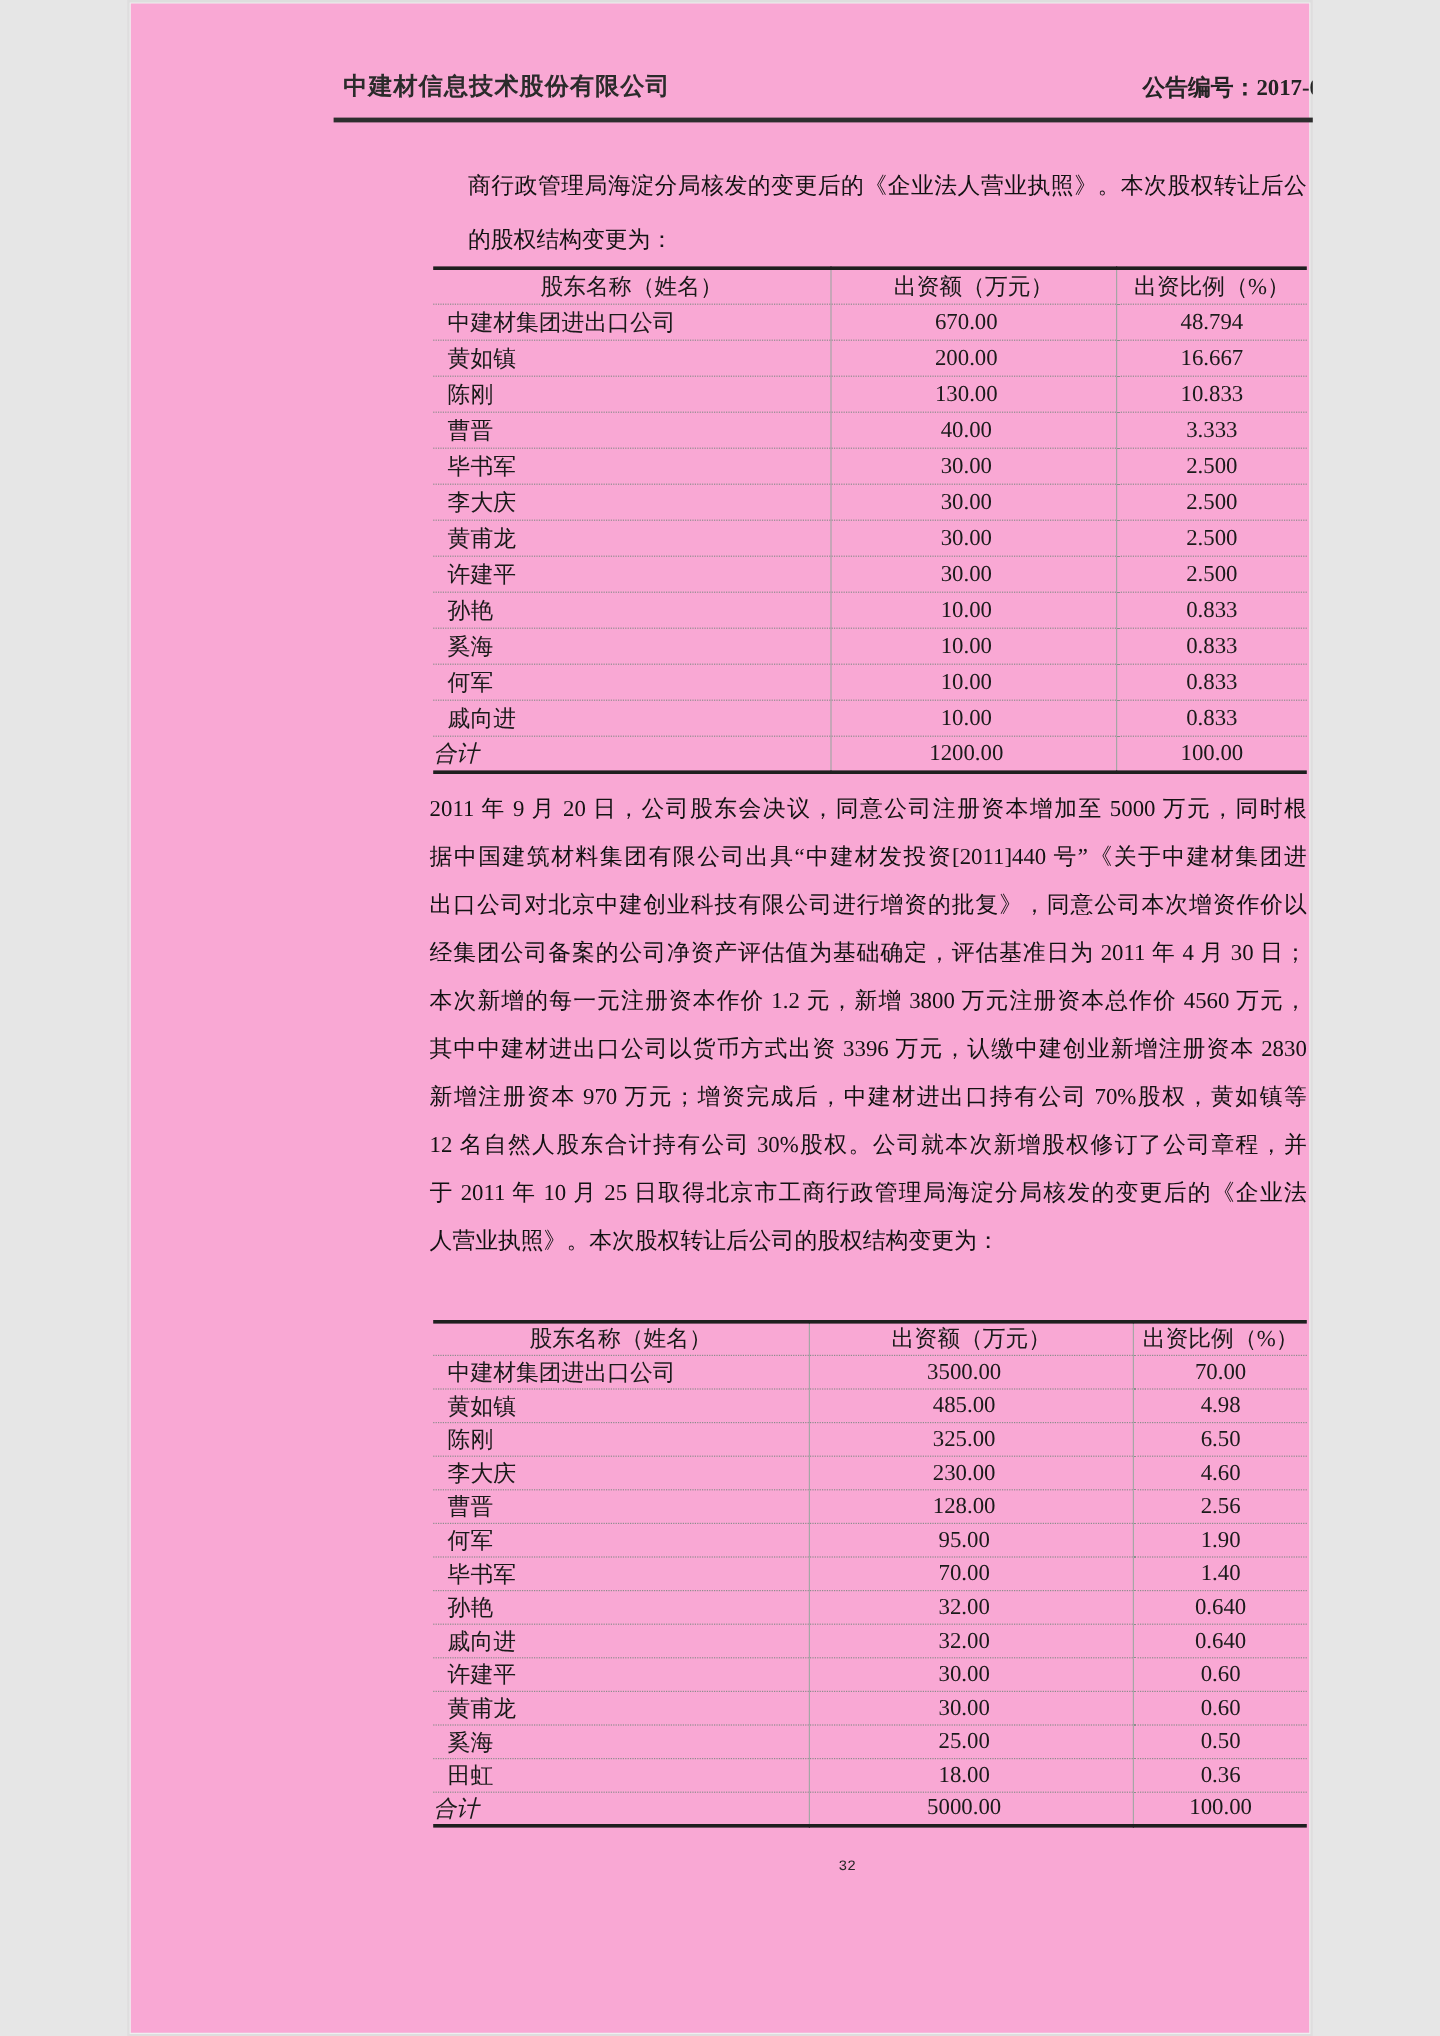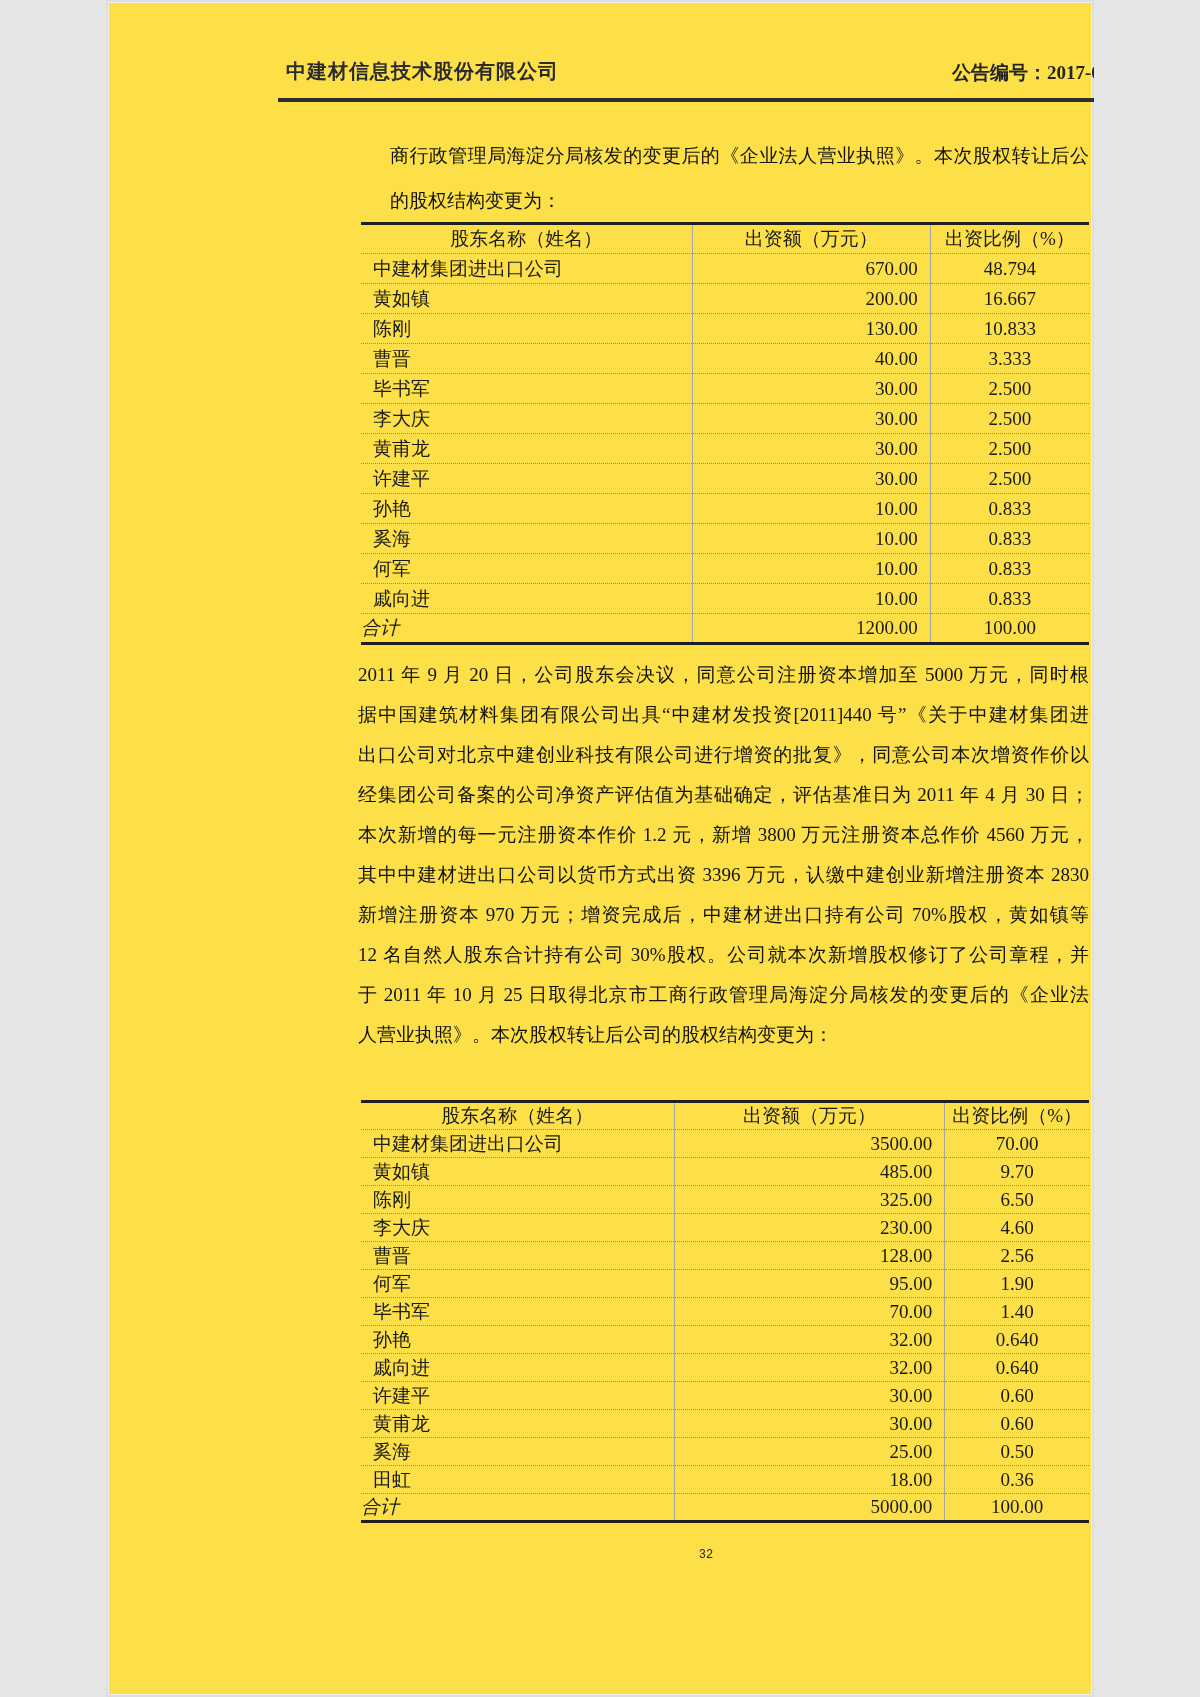--- a/index.html
+++ b/index.html
@@ -2,21 +2,21 @@
 <html><head>
 <meta charset="utf-8">
 <title>公告文档</title>
 <style>
   html, body { margin: 0; padding: 0; background: #e6e6e6; }
   .page {
     position: relative;
     width: 988px;
     height: 1697px;
     margin: 0 auto;
-    background: #fde047;
+    background: #f9a8d4;
     font-family: "Liberation Serif", "DejaVu Serif", serif;
     color: #1c1c1c;
     box-shadow: inset 0 0 0 2px #dedede, inset 0 0 0 3px #efefef;
     overflow: hidden;
   }
 
   
   .header-company {
     position: absolute; left: 180px; top: 58px;
     font-size: 20px; font-weight: 600; letter-spacing: 1px; color: #2b2b2b;
@@ -56,21 +56,21 @@
     border-top: 3px solid #1f1f1f;
     border-bottom: 3px solid #1f1f1f;
   }
   table.shares th, table.shares td {
     font-weight: normal; overflow: hidden; white-space: nowrap;
     padding: 0;
   }
   table.shares tr + tr > * { border-top: 1px dotted #8c8c8c; }
   table.shares tr > * + * { border-left: 1px solid #a6a6a6; margin-left: 40px; }
   .c-name { text-align: left; padding-left: 12px !important; }
-  .c-amt  { text-align: right; padding-right: 12px !important; }
+  .c-amt  { text-align: center; padding-right: 12px !important; }
   .c-pct  { text-align: center; }
   .c-head { text-align: center !important; padding: 0 !important; }
   .c-total{ text-align: left; padding: 0 !important; font-style: italic; }
   #table1 { top: 222px; }
   #table1 tr { height: 30px; }
   #table2 { top: 1100px; }
   #table2 tr { height: 28px; }
 
   
   .page-number {
@@ -201,21 +201,21 @@
           <th class="c-pct c-head">出资比例（%）</th>
         </tr>
         <tr>
           <td class="c-name">中建材集团进出口公司</td>
           <td class="c-amt">3500.00</td>
           <td class="c-pct">70.00</td>
         </tr>
         <tr>
           <td class="c-name">黄如镇</td>
           <td class="c-amt">485.00</td>
-          <td class="c-pct">9.70</td>
+          <td class="c-pct">4.98</td>
         </tr>
         <tr>
           <td class="c-name">陈刚</td>
           <td class="c-amt">325.00</td>
           <td class="c-pct">6.50</td>
         </tr>
         <tr>
           <td class="c-name">李大庆</td>
           <td class="c-amt">230.00</td>
           <td class="c-pct">4.60</td>

